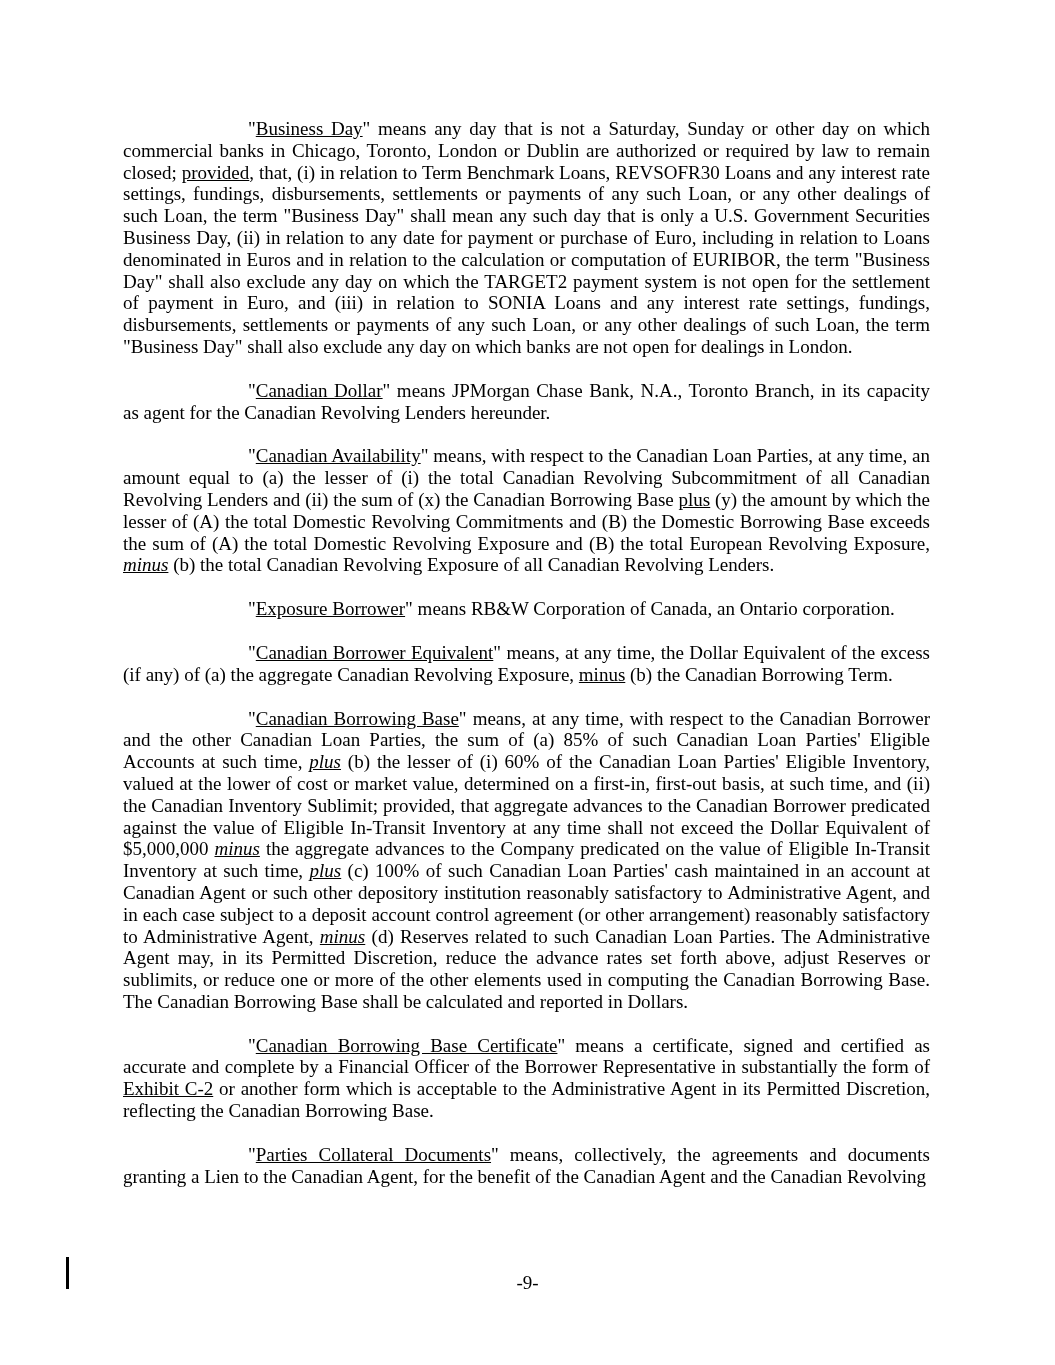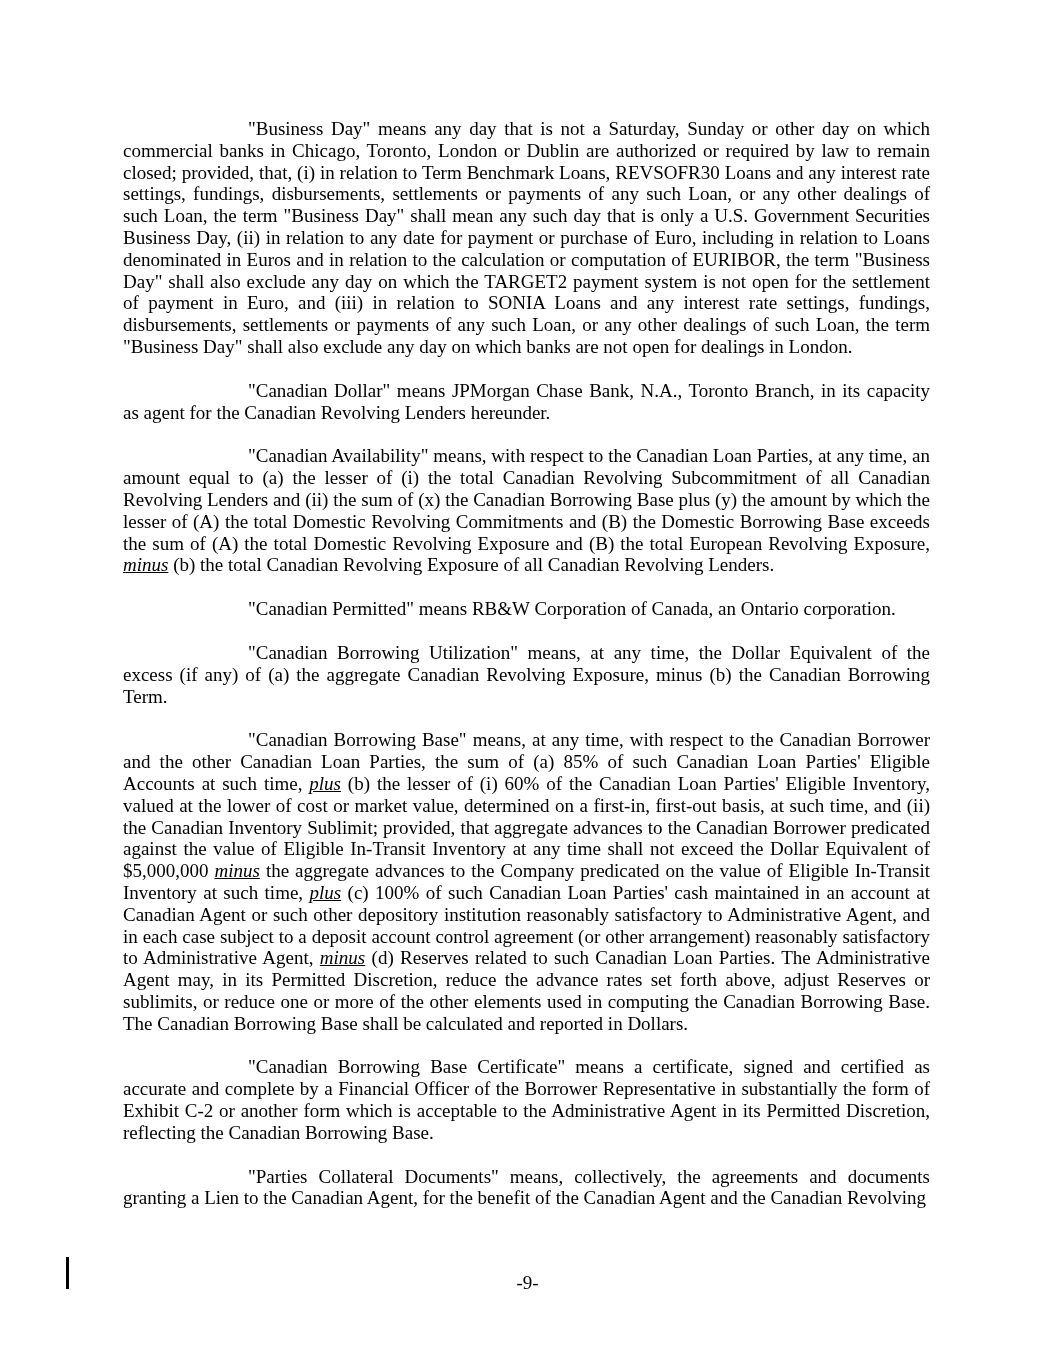--- a/index.html
+++ b/index.html
@@ -26,20 +26,21 @@
     text-align: justify;
   }
   .content p.para {
     margin: 0 0 22px 0;
     text-indent: 125px;
   }
   .content p.para:last-child {
     margin-bottom: 0;
   }
   .u {
+    text-decoration: underline;
   }
   .iu {
     text-decoration: underline;
     font-style: italic;
   }
   .page-number {
     position: absolute;
     left: 0;
     right: 0;
     top: 1272px;
@@ -57,21 +58,21 @@
   }
 </style>
 </head>
 <body>
 
 <div class="page">
   <div class="content">
       <p class="para"><span>"</span><span class="u">Business Day</span><span>" means any day that is not a Saturday, Sunday or other day on which commercial banks in Chicago, Toronto, London or Dublin are authorized or required by law to remain closed; </span><span class="u">provided</span><span>, that, (i) in relation to Term Benchmark Loans, REVSOFR30 Loans and any interest rate settings, fundings, disbursements, settlements or payments of any such Loan, or any other dealings of such Loan, the term "Business Day" shall mean any such day that is only a U.S. Government Securities Business Day, (ii) in relation to any date for payment or purchase of Euro, including in relation to Loans denominated in Euros and in relation to the calculation or computation of EURIBOR, the term "Business Day" shall also exclude any day on which the TARGET2 payment system is not open for the settlement of payment in Euro, and (iii) in relation to SONIA Loans and any interest rate settings, fundings, disbursements, settlements or payments of any such Loan, or any other dealings of such Loan, the term "Business Day" shall also exclude any day on which banks are not open for dealings in London.</span></p>
       <p class="para"><span>"</span><span class="u">Canadian Dollar</span><span>" means JPMorgan Chase Bank, N.A., Toronto Branch, in its capacity as agent for the Canadian Revolving Lenders hereunder.</span></p>
       <p class="para"><span>"</span><span class="u">Canadian Availability</span><span>" means, with respect to the Canadian Loan Parties, at any time, an amount equal to (a) the lesser of (i) the total Canadian Revolving Subcommitment of all Canadian Revolving Lenders and (ii) the sum of (x) the Canadian Borrowing Base </span><span class="u">plus</span><span> (y) the amount by which the lesser of (A) the total Domestic Revolving Commitments and (B) the Domestic Borrowing Base exceeds the sum of (A) the total Domestic Revolving Exposure and (B) the total European Revolving Exposure, </span><span class="iu">minus</span><span> (b) the total Canadian Revolving Exposure of all Canadian Revolving Lenders.</span></p>
-      <p class="para"><span>"</span><span class="u">Canadian Permitted</span><span>" means RB&amp;W Corporation of Canada, an Ontario corporation.</span></p>
-      <p class="para"><span>"</span><span class="u">Canadian Borrowing Utilization</span><span>" means, at any time, the Dollar Equivalent of the excess (if any) of (a) the aggregate Canadian Revolving Exposure, </span><span class="u">minus</span><span> (b) the Canadian Borrowing Term.</span></p>
+      <p class="para"><span>"</span><span class="u">Exposure Borrower</span><span>" means RB&amp;W Corporation of Canada, an Ontario corporation.</span></p>
+      <p class="para"><span>"</span><span class="u">Canadian Borrower Equivalent</span><span>" means, at any time, the Dollar Equivalent of the excess (if any) of (a) the aggregate Canadian Revolving Exposure, </span><span class="u">minus</span><span> (b) the Canadian Borrowing Term.</span></p>
       <p class="para"><span>"</span><span class="u">Canadian Borrowing Base</span><span>" means, at any time, with respect to the Canadian Borrower and the other Canadian Loan Parties, the sum of (a) 85% of such Canadian Loan Parties' Eligible Accounts at such time, </span><span class="iu">plus</span><span> (b) the lesser of (i) 60% of the Canadian Loan Parties' Eligible Inventory, valued at the lower of cost or market value, determined on a first-in, first-out basis, at such time, and (ii) the Canadian Inventory Sublimit; provided, that aggregate advances to the Canadian Borrower predicated against the value of Eligible In-Transit Inventory at any time shall not exceed the Dollar Equivalent of $5,000,000 </span><span class="iu">minus</span><span> the aggregate advances to the Company predicated on the value of Eligible In-Transit Inventory at such time, </span><span class="iu">plus</span><span> (c) 100% of such Canadian Loan Parties' cash maintained in an account at Canadian Agent or such other depository institution reasonably satisfactory to Administrative Agent, and in each case subject to a deposit account control agreement (or other arrangement) reasonably satisfactory to Administrative Agent, </span><span class="iu">minus</span><span> (d) Reserves related to such Canadian Loan Parties.  The Administrative Agent may, in its Permitted Discretion, reduce the advance rates set forth above, adjust Reserves or sublimits, or reduce one or more of the other elements used in computing the Canadian Borrowing Base.  The Canadian Borrowing Base shall be calculated and reported in Dollars.</span></p>
       <p class="para"><span>"</span><span class="u">Canadian Borrowing Base Certificate</span><span>" means a certificate, signed and certified as accurate and complete by a Financial Officer of the Borrower Representative in substantially the form of </span><span class="u">Exhibit C-2</span><span> or another form which is acceptable to the Administrative Agent in its Permitted Discretion, reflecting the Canadian Borrowing Base.</span></p>
       <p class="para"><span>"</span><span class="u">Parties Collateral Documents</span><span>" means, collectively, the agreements and documents granting a Lien to the Canadian Agent, for the benefit of the Canadian Agent and the Canadian Revolving</span></p>
     </div>
   <div class="change-bar"></div>
   <div class="page-number">-9-</div>
 </div>
 
 </body></html>

